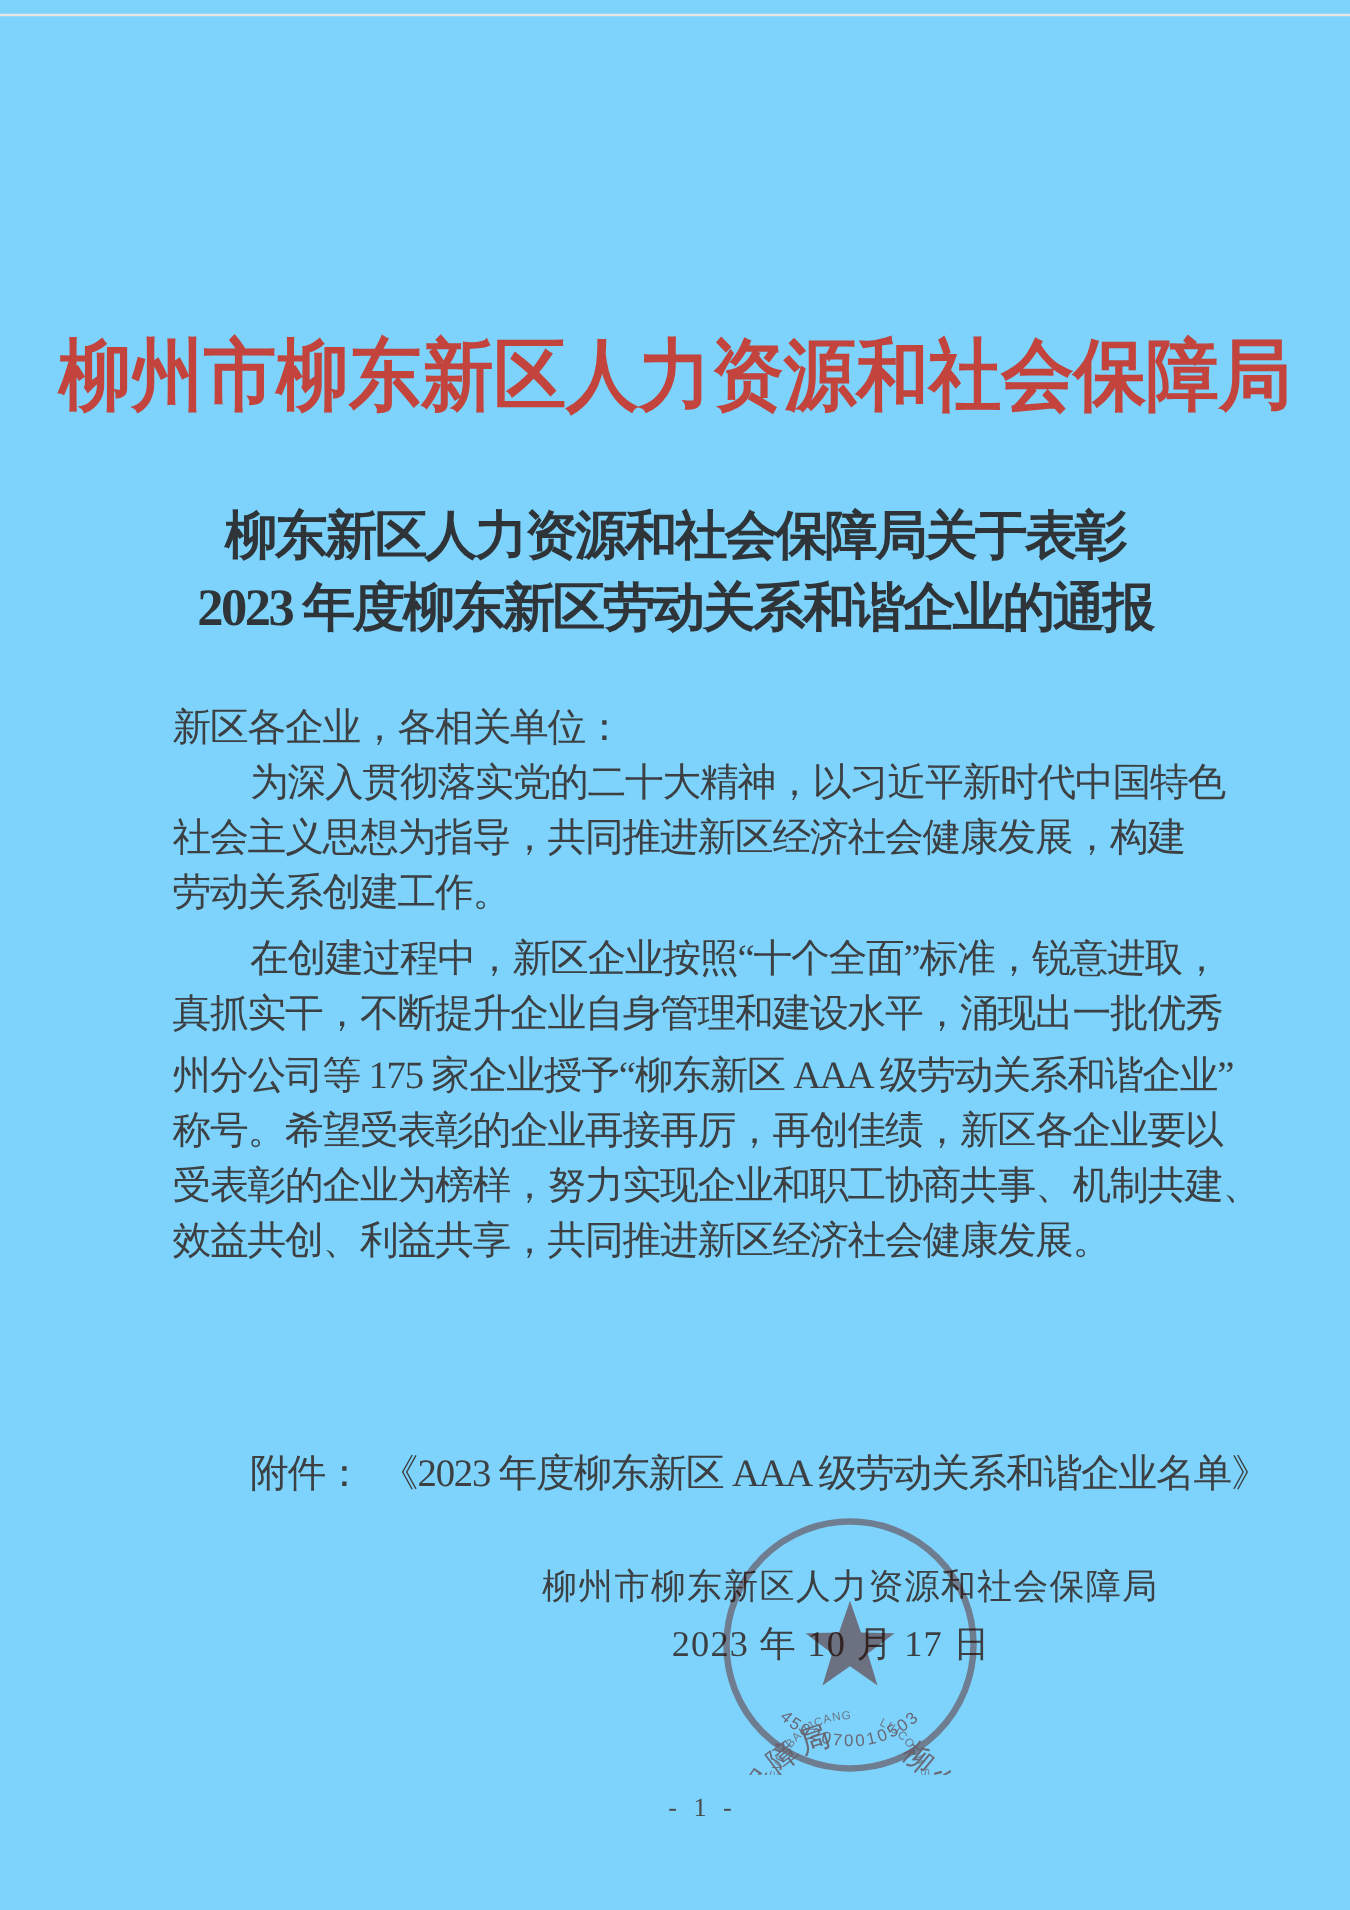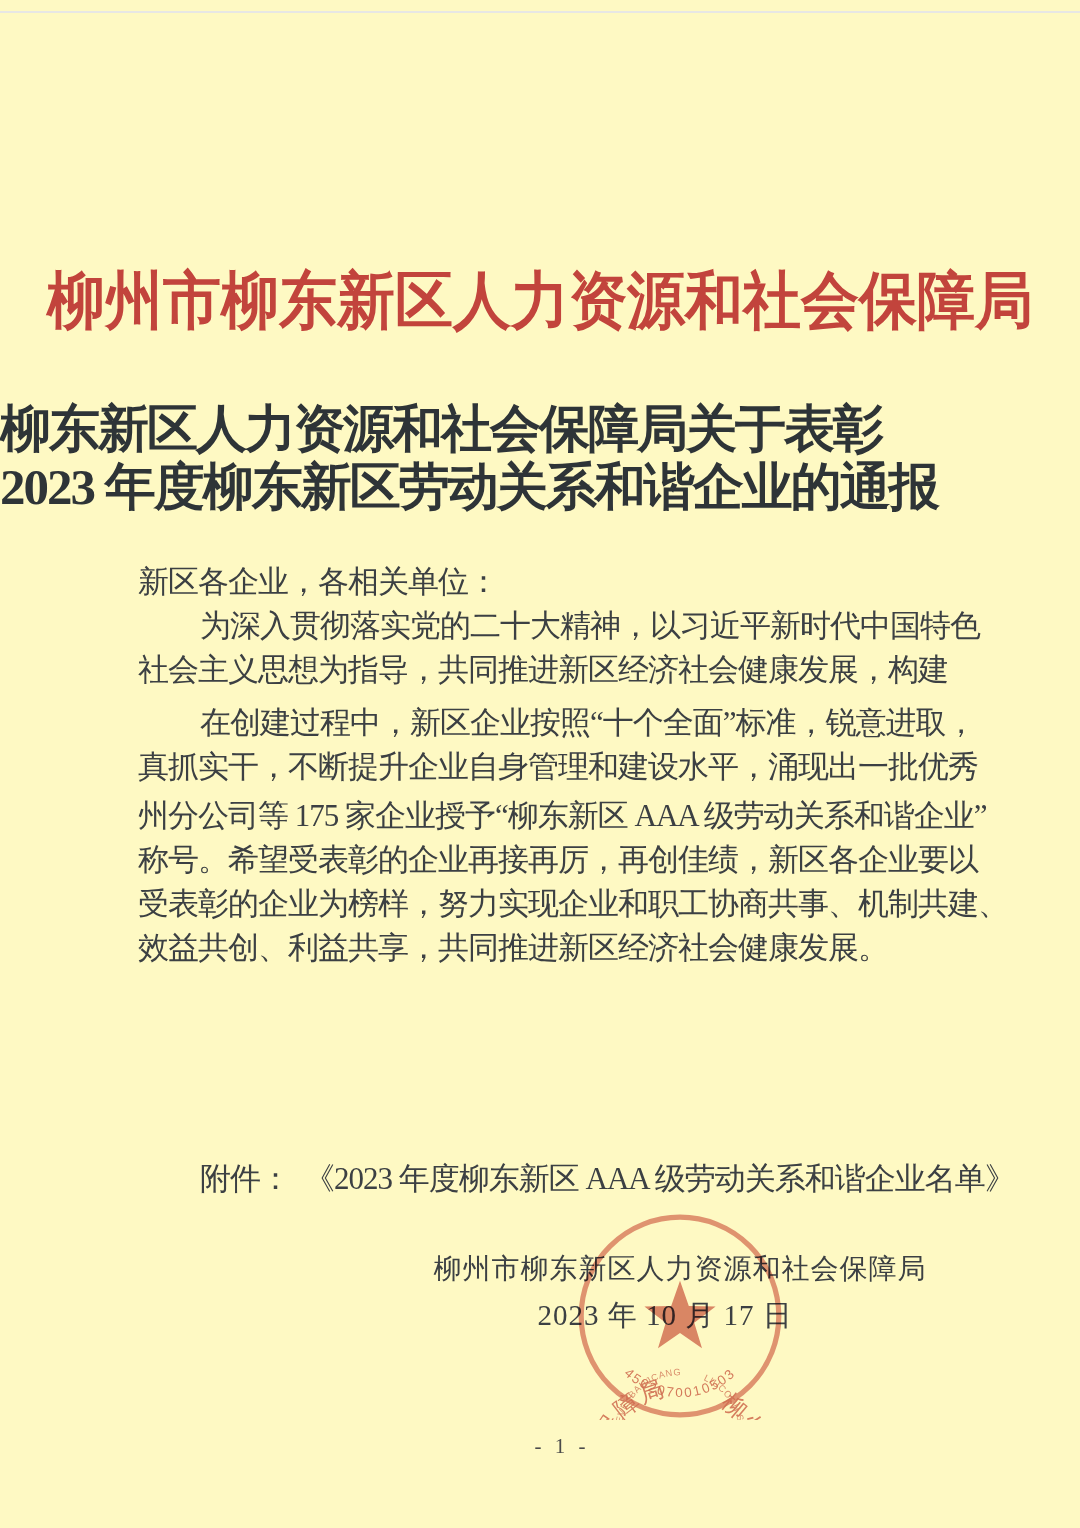--- a/index.html
+++ b/index.html
@@ -3,38 +3,38 @@
 <meta charset="utf-8">
 <style>
   html,body{margin:0;padding:0;}
   body{
     width:1080px;height:1528px;
     background:#f6f6f4;
     font-family:"Liberation Serif","DejaVu Serif",serif;
   }
   .page{
     position:relative;width:1080px;height:1528px;
-    background:#fef9c3;overflow:hidden;
+    background:#7dd3fc;overflow:hidden;
   }
   .scan-line{
     position:absolute;top:11px;left:0;width:100%;height:2px;
     background:#e7e7e4;
   }
   .red-header{
     position:absolute;top:262px;left:0;right:0;
     text-align:center;
     font-size:58px;font-weight:bold;letter-spacing:0px;
     color:#c2443c;
     transform:scaleY(1.08);
     white-space:nowrap;
   }
   .doc-title{
     position:absolute;top:400px;left:0;right:0;
-    text-align:left;
-    font-size:51px;line-height:58px;font-weight:bold;
+    text-align:center;
+    font-size:42px;line-height:58px;font-weight:bold;
     letter-spacing:-2px;color:#2e3437;
     white-space:nowrap;
   }
   .body-block{
     position:absolute;top:560px;left:138px;width:815px;
     font-size:31px;line-height:44px;letter-spacing:-1px;
     color:#3c4043;white-space:nowrap;
   }
   .body-block .line{height:44px;}
   .body-block .indent{padding-left:62px;}
@@ -95,20 +95,21 @@
 
   <div class="doc-title">
     <div>柳东新区人力资源和社会保障局关于表彰</div>
     <div>2023 年度柳东新区劳动关系和谐企业的通报</div>
   </div>
 
   <div class="body-block">
     <div class="line">新区各企业，各相关单位：</div>
     <div class="line indent">为深入贯彻落实党的二十大精神，以习近平新时代中国特色</div>
     <div class="line">社会主义思想为指导，共同推进新区经济社会健康发展，构建</div>
+    <div class="line">劳动关系创建工作。</div>
     <div class="line indent para-gap">在创建过程中，新区企业按照“十个全面”标准，锐意进取，</div>
     <div class="line">真抓实干，不断提升企业自身管理和建设水平，涌现出一批优秀</div>
     <div class="line para-gap2">州分公司等 175 家企业授予“柳东新区 AAA 级劳动关系和谐企业”</div>
     <div class="line">称号。希望受表彰的企业再接再厉，再创佳绩，新区各企业要以</div>
     <div class="line">受表彰的企业为榜样，努力实现企业和职工协商共事、机制共建、</div>
     <div class="line">效益共创、利益共享，共同推进新区经济社会健康发展。</div>
   </div>
 
   <div class="attachment">
     <span class="att-label">附件：</span><span>《2023 年度柳东新区 AAA 级劳动关系和谐企业名单》</span>

